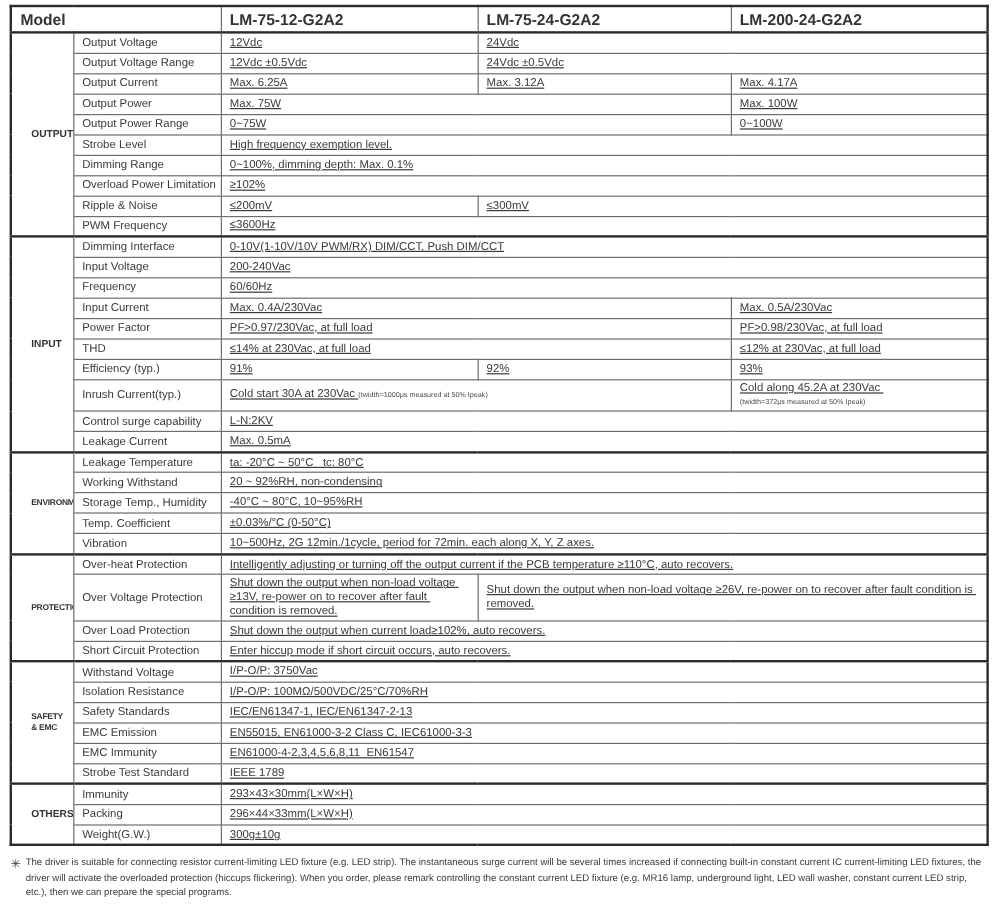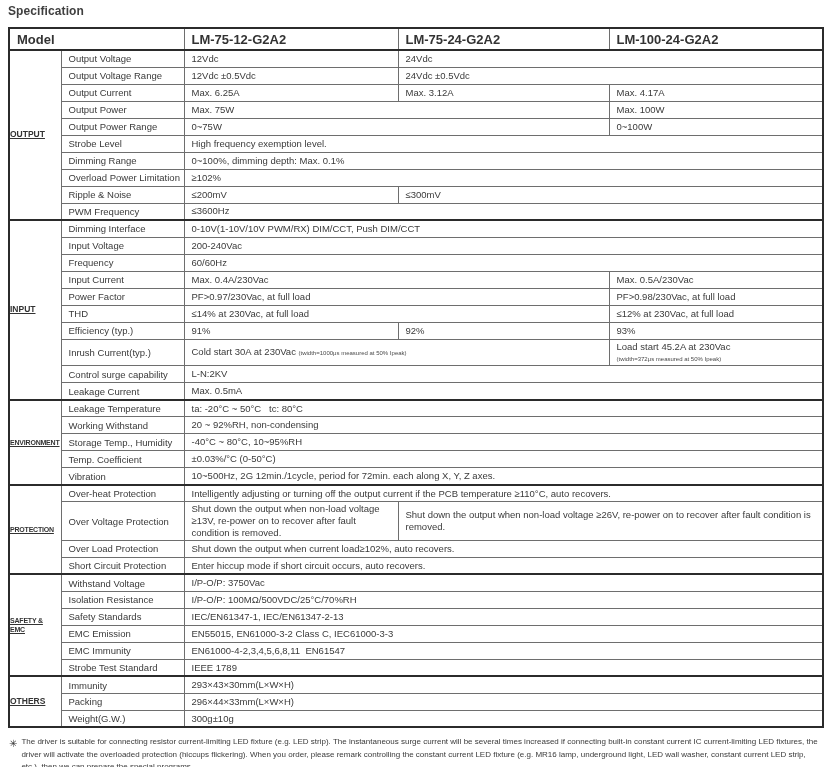--- a/index.html
+++ b/index.html
@@ -27,57 +27,55 @@
   }
   .spec-table thead th {
     height:22px; text-align:left; padding:0 0 0 7px;
     font-size:13px; font-weight:bold; color:#333;
     border-bottom:2px solid #2b2b2b;
   }
   .spec-table tbody td { height:17px; }
   tr.sec-start td { border-top:2px solid #2b2b2b;margin-top:11px; }
   td.sec-cell {
     font-weight:bold; font-size:8.5px; color:#333;
-    padding:0 2px 0 0; line-height:1.3;
+    padding:0 2px 0 16px; line-height:1.3;
     border-right:1px solid #6e6e6e;
-    text-decoration:underline;
   }
   td.sec-cell.small { font-size:7px; letter-spacing:-0.2px; }
   td.label-cell { padding:0 3px 0 7px; white-space:nowrap; }
   td.value-cell { padding:1px 4px 1px 7px; line-height:1.25; }
-  td.value-cell .vtext { white-space:pre-wrap; }
+  td.value-cell .vtext { white-space:pre-wrap;text-decoration:underline; }
   tr.tall td { height:36px; }
   .cell-note { font-size:6px; color:#4a4a4a; white-space:nowrap; }
   .footnote {
     display:flex; margin:8px 0 0 1px; padding-right:2px;
     font-size:8px; line-height:1.55; color:#3a3a3a;
   }
   .fn-mark { font-size:10px; font-weight:bold; margin:0 4px 0 0; flex:0 0 auto; }
   .fn-text { display:block; }
 </style>
 </head>
 <body>
 
 <div class="page">
-  <div class="title">Specification</div>
 
   <table class="spec-table">
     <colgroup>
       <col style="width:52px">
       <col style="width:123px">
       <col style="width:214px">
       <col style="width:211px">
       <col style="width:214px">
     </colgroup>
     <thead>
       <tr>
         <th colspan="2">Model</th>
         <th>LM-75-12-G2A2</th>
         <th>LM-75-24-G2A2</th>
-        <th>LM-100-24-G2A2</th>
+        <th>LM-200-24-G2A2</th>
       </tr>
     </thead>
     <tbody id="spec-body">
         <tr class="sec-start">
           <td class="sec-cell" rowspan="10">OUTPUT</td>
           <td class="label-cell">Output Voltage</td>
           <td class="value-cell" colspan="1"><span class="vtext">12Vdc</span></td>
           <td class="value-cell" colspan="2"><span class="vtext">24Vdc</span></td>
         </tr>
         <tr>
@@ -152,21 +150,21 @@
         </tr>
         <tr>
           <td class="label-cell">Efficiency (typ.)</td>
           <td class="value-cell" colspan="1"><span class="vtext">91%</span></td>
           <td class="value-cell" colspan="1"><span class="vtext">92%</span></td>
           <td class="value-cell" colspan="1"><span class="vtext">93%</span></td>
         </tr>
         <tr>
           <td class="label-cell">Inrush Current(typ.)</td>
           <td class="value-cell" colspan="2"><span class="vtext">Cold start 30A at 230Vac </span><span class="cell-note">(twidth=1000μs measured at 50% Ipeak)</span></td>
-          <td class="value-cell" colspan="1"><span class="vtext">Load start 45.2A at 230Vac </span><span class="cell-note">(twidth=372μs measured at 50% Ipeak)</span></td>
+          <td class="value-cell" colspan="1"><span class="vtext">Cold along 45.2A at 230Vac </span><span class="cell-note">(twidth=372μs measured at 50% Ipeak)</span></td>
         </tr>
         <tr>
           <td class="label-cell">Control surge capability</td>
           <td class="value-cell" colspan="3"><span class="vtext">L-N:2KV</span></td>
         </tr>
         <tr>
           <td class="label-cell">Leakage Current</td>
           <td class="value-cell" colspan="3"><span class="vtext">Max. 0.5mA</span></td>
         </tr>
         <tr class="sec-start">

